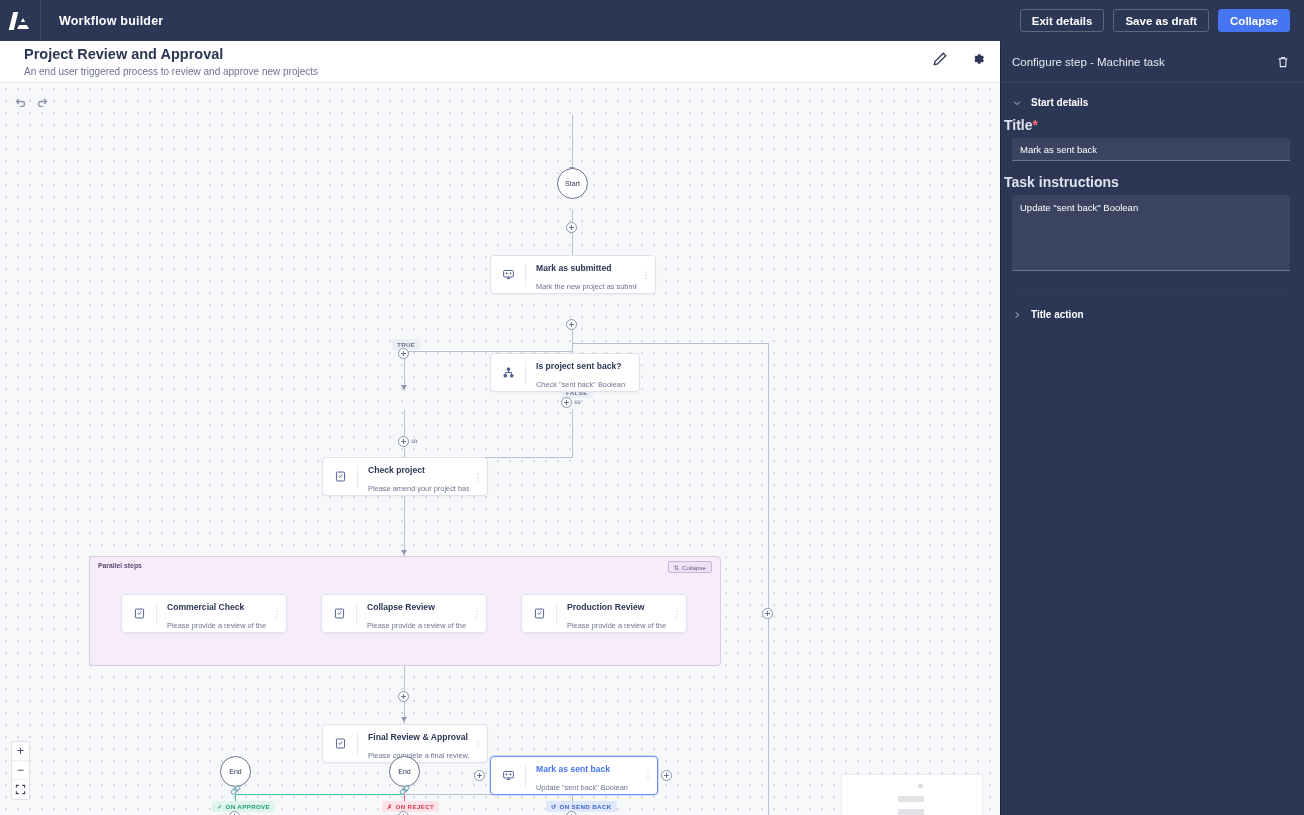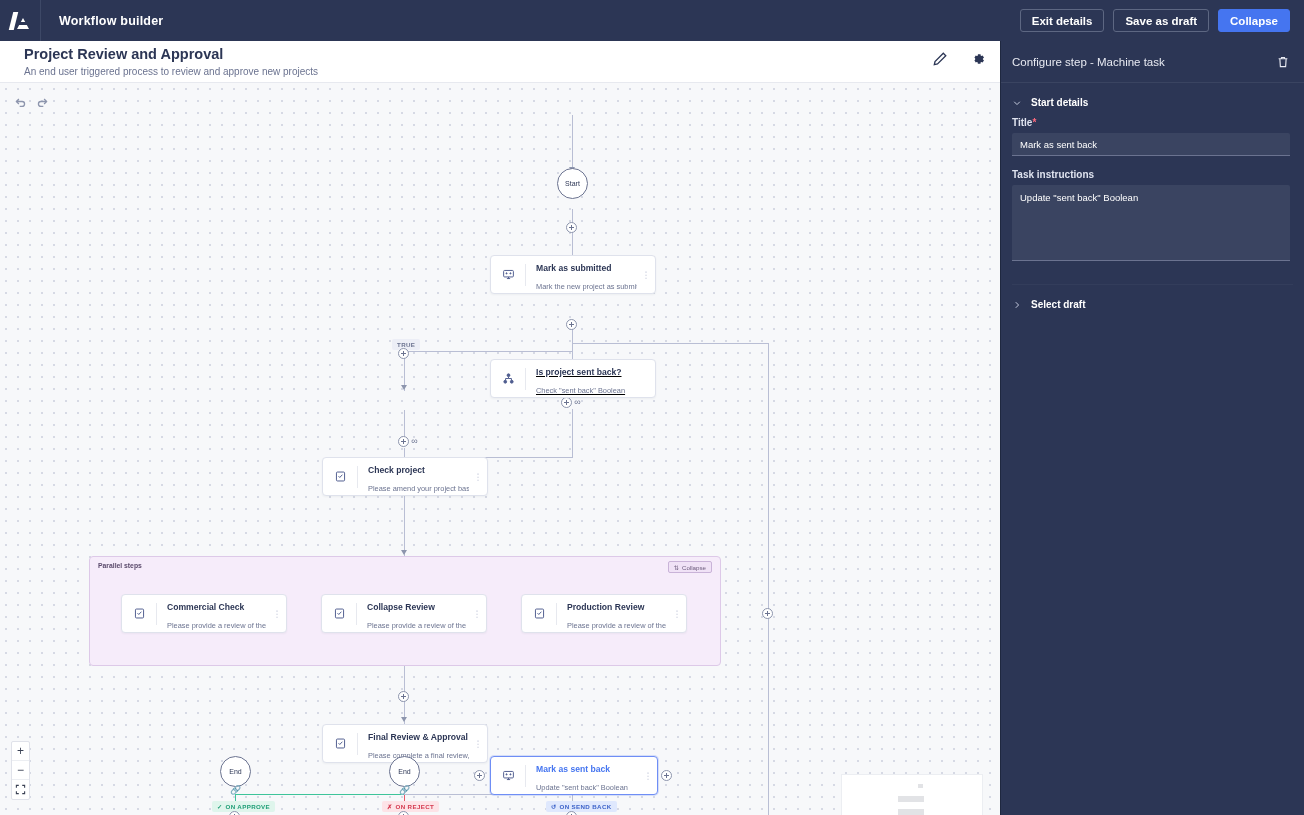--- a/index.html
+++ b/index.html
@@ -180,21 +180,21 @@
     border-bottom: 1px solid #3a4461;
   }
   #panel-title { font-size: 11.5px; color: #e8eaf2; flex: 1; }
   #trash-btn { width: 14px; height: 14px; cursor: pointer; color: #e8eaf2; }
   .sect-head {
     display: flex; align-items: center; gap: 9px; padding: 14px 11px 9px 11px; cursor: pointer;
   }
   .chev { width: 10px; height: 10px; color: #c3c9dc; flex: none; }
   .sect-title { font-size: 10px; font-weight: bold; color: #ffffff; }
   .fld-label {
-    font-size: 10px; font-weight: bold; color: #dfe3ef; padding: 0 11px; margin-bottom: 5px;
+    font-size: 14px; font-weight: bold; color: #dfe3ef; padding: 0 3px; margin-bottom: 5px;
   }
   .req { color: #ff6b7e; }
   .fld-input {
     margin: 0 11px 13px 11px; height: 23px; background: #3a4461;
     border: none; border-bottom: 1px solid #6b7390; border-radius: 2px 2px 0 0;
     color: #ffffff; font-size: 9.5px; padding: 0 8px;
     font-family: "Liberation Sans", sans-serif; width: 278px;
   }
   .fld-area {
     margin: 0 11px 13px 11px; height: 76px; background: #3a4461;
@@ -340,21 +340,21 @@
     </span>
     <span class="card-div"></span>
     <span class="card-txt">
       <span class="card-title">Mark as submitted</span>
       <span class="card-desc">Mark the new project as submitted</span>
     </span>
     <span class="card-grip">⋮</span>
   </div>
   <div class="plusdot" style="left:566px; top:236px;"></div>
 
-  <div class="card" style="left:490px; top:276px; width:166px;text-decoration:underline;">
+  <div class="card" style="left:490px; top:270px; width:150px;">
     <span class="card-ic">
       <svg width="13" height="13" viewBox="0 0 16 16" fill="none" stroke="currentColor" stroke-width="1.2">
         <circle cx="8" cy="4" r="1.7" fill="currentColor"></circle>
           <circle cx="4" cy="12" r="1.7" fill="currentColor"></circle>
         <circle cx="12" cy="12" r="1.7" fill="currentColor"></circle>
           <path d="M8 6v2M8 8H4.4v2M8 8h3.6v2"></path>
       </svg>
     </span>
     <span class="card-div"></span>
     <span class="card-txt">
@@ -515,15 +515,15 @@
 
   <div class="fld-label">Task instructions</div>
   <textarea class="fld-area" style="">Update "sent back" Boolean</textarea>
 
   <div class="divider"></div>
 
   <div class="sect-head">
     <svg class="chev" viewBox="0 0 16 16" fill="none" stroke="currentColor" stroke-width="1.6">
       <path d="M6 3.5L10.5 8 6 12.5"></path>
     </svg>
-    <span class="sect-title">Select draft</span>
+    <span class="sect-title">Title action</span>
   </div>
 </div>
 
 </body></html>

